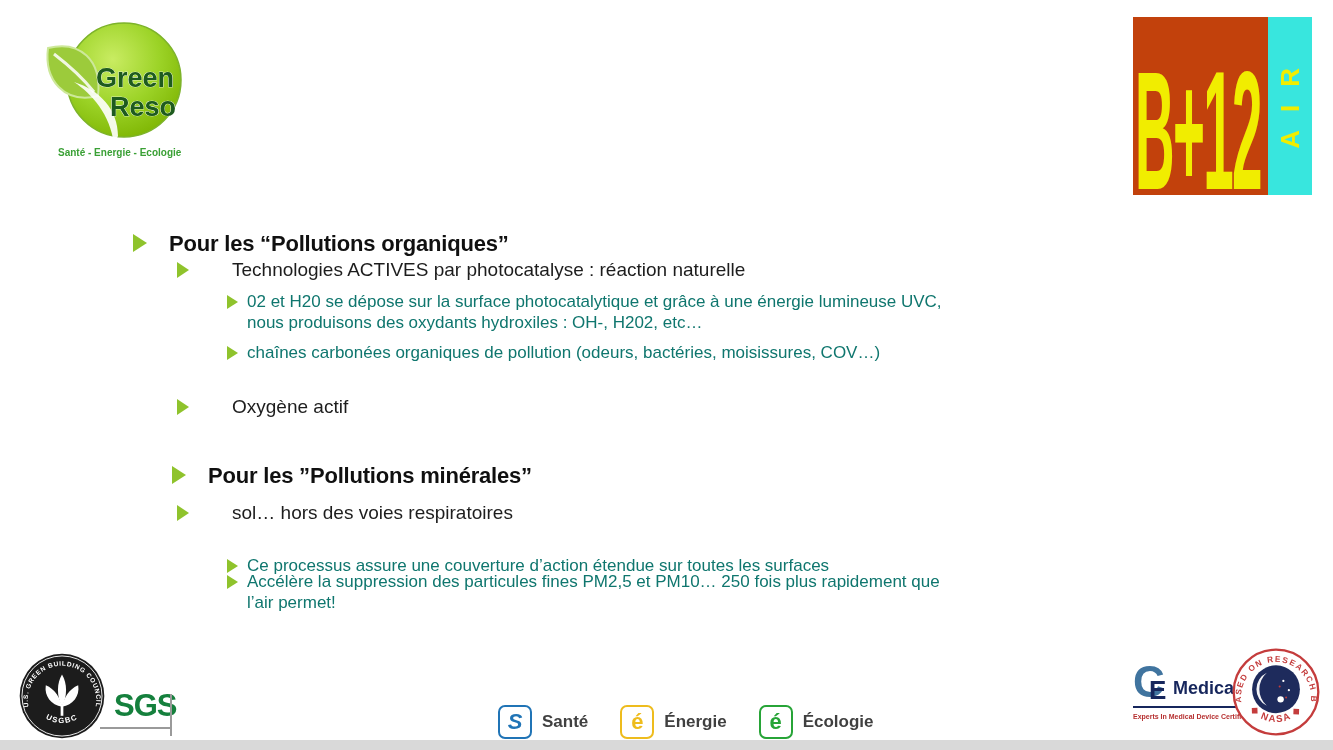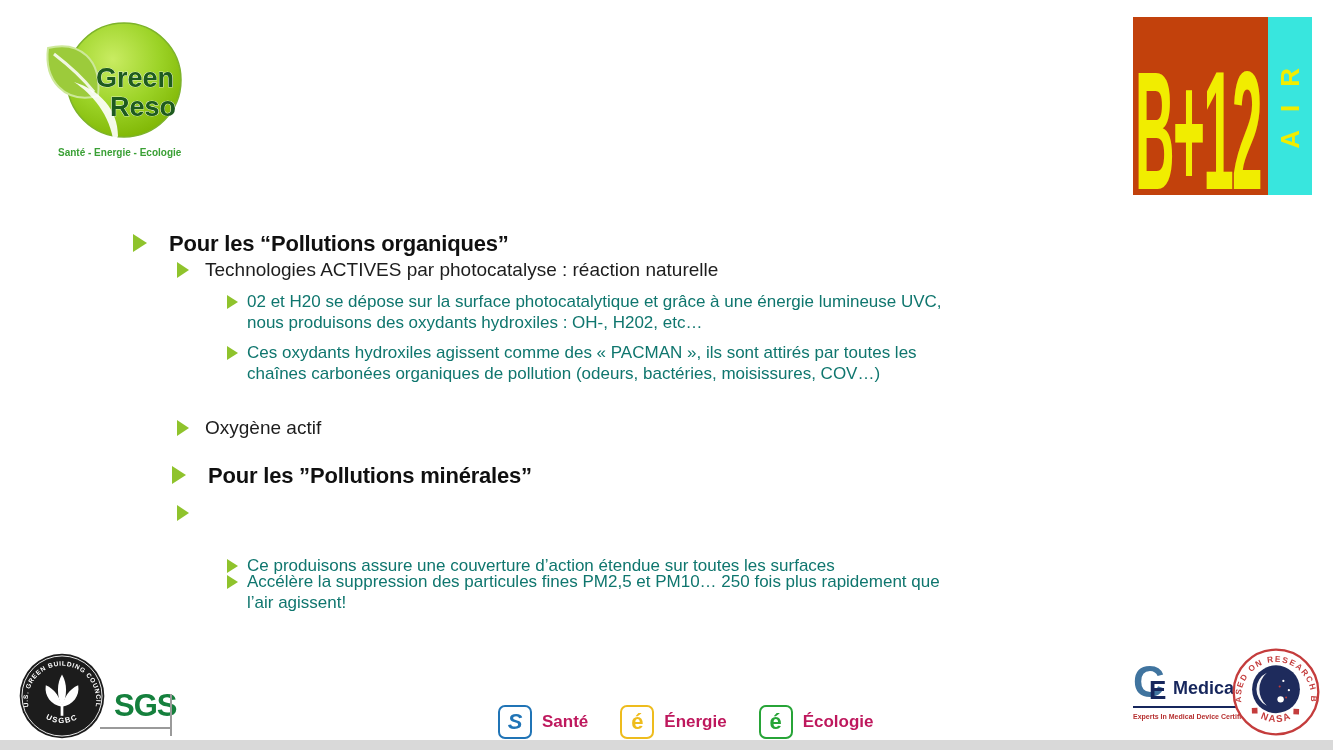--- a/index.html
+++ b/index.html
@@ -9,21 +9,21 @@
     font-family:"Liberation Sans","DejaVu Sans",sans-serif;
     color:#1c1c1c;
   }
   
   .row{position:absolute;display:flex;align-items:flex-start;}
   .tri{width:0;height:0;border-style:solid;border-color:transparent transparent transparent #8fc32c;flex:0 0 auto;}
   .tri.t1{border-width:9px 0 9px 14px;margin-top:3px;margin-right:22px;}
   .tri.t2{border-width:8px 0 8px 12px;margin-top:3px;margin-right:16px;}
   .tri.t3{border-width:7px 0 7px 11px;margin-top:3px;margin-right:9px;}
   .txt.title{font-size:22px;font-weight:bold;color:#101010;letter-spacing:-0.2px;}
-  .txt.l2{font-size:19px;line-height:22px;color:#1d1d1d;}
+  .txt.l2{font-size:19px;line-height:22px;color:#1d1d1d;margin-left:27px;}
   .txt.l3{font-size:17px;line-height:20.5px;color:#0f766e;}
   
   .greenreso{position:absolute;left:26px;top:12px;width:170px;height:152px;}
   .greenreso .tagline{position:absolute;left:32px;top:135px;width:140px;text-align:left;
     font-size:10px;font-weight:bold;color:#3aa035;}
   
   .b12{position:absolute;left:1133px;top:17px;width:179px;height:178px;display:flex;}
   .b12 .blue{position:relative;width:135px;height:178px;background:#c2410c;overflow:hidden;}
   .b12 .blue .b12text{
     position:absolute;left:2px;top:16px;color:#f1ed00;font-weight:bold;font-size:66px;
@@ -36,21 +36,21 @@
   .footstrip{position:absolute;left:0;bottom:0;width:1333px;height:10px;background:#d9d9d9;}
   .usgbc{position:absolute;left:17px;top:651px;}
   .sgs{position:absolute;left:100px;top:688px;width:80px;height:50px;}
   .sgs .sgstext{font-size:31px;font-weight:bold;color:#15803d;letter-spacing:-1px;padding-left:14px;}
   .sgs .hline{position:absolute;left:0;top:39px;width:72px;height:2px;background:#9a9a9a;}
   .sgs .vline{position:absolute;left:70px;top:6px;width:2px;height:42px;background:#9a9a9a;}
   .badges{position:absolute;left:498px;top:705px;display:flex;gap:32px;align-items:center;}
   .badge{display:flex;align-items:center;gap:10px;}
   .badge .ic{width:30px;height:30px;border-radius:7px;background:#fff;display:flex;align-items:center;justify-content:center;
     font-weight:bold;font-size:22px;font-style:italic;}
-  .badge .lbl{font-size:17px;font-weight:bold;color:#be185d;}
+  .badge .lbl{font-size:17px;font-weight:bold;color:#404040;}
   .cemed{position:absolute;left:1133px;top:664px;width:115px;}
   .cemed .cerow{position:relative;height:42px;border-bottom:2px solid #16265c;width:104px;}
   .cemed .c{position:absolute;left:0;top:-4px;font-size:44px;font-weight:bold;color:#40749f;line-height:44px;}
   .cemed .e{position:absolute;left:16px;top:13px;font-size:26px;font-weight:bold;color:#16265c;line-height:26px;}
   .cemed .med{position:absolute;left:40px;top:14px;font-size:18px;font-weight:bold;color:#16265c;}
   .cemed .tag{margin-top:5px;font-size:7px;font-weight:bold;color:#b63030;white-space:nowrap;}
   .nasa{position:absolute;left:1230px;top:646px;}
 </style>
 </head>
 <body>
@@ -99,53 +99,53 @@
     <span class="tri t3"></span>
     <div class="txt l3">
       <div>02 et H20 se dépose sur la surface photocatalytique et grâce à une énergie lumineuse UVC,</div>
       <div>nous produisons des oxydants hydroxiles : OH-, H202, etc…</div>
     </div>
   </div>
 
   <div class="row" style="left:227px;top:343px;">
     <span class="tri t3"></span>
     <div class="txt l3">
-      <div>Ces oxydants hydroxiles agissent comme des « PACMAN », ils sont attirés par toutes les</div>
       <div>chaînes carbonées organiques de pollution (odeurs, bactéries, moisissures, COV…)</div>
     </div>
   </div>
 
-  <div class="row" style="left:177px;top:417px;justify-content:center;">
+  <div class="row" style="left:177px;top:396px;justify-content:center;">
     <span class="tri t2"></span>
     <div class="txt l2">Oxygène actif</div>
   </div>
 
   <div class="row" style="left:124px;top:463px;padding-left:48px;">
     <span class="tri t1"></span>
     <div class="txt title">Pour les ”Pollutions minérales”</div>
   </div>
 
   <div class="row" style="left:177px;top:502px;">
     <span class="tri t2"></span>
     <div class="txt l2" style="line-height:21.5px;">
+      <div>sol… hors des voies respiratoires</div>
     </div>
   </div>
 
   <div class="row" style="left:227px;top:556px;">
     <span class="tri t3"></span>
     <div class="txt l3">
-      <div>Ce produisons assure une couverture d’action étendue sur toutes les surfaces</div>
+      <div>Ce processus assure une couverture d’action étendue sur toutes les surfaces</div>
     </div>
   </div>
 
   <div class="row" style="left:227px;top:572px;">
     <span class="tri t3"></span>
     <div class="txt l3">
       <div>Accélère la suppression des particules fines PM2,5 et PM10… 250 fois plus rapidement que</div>
-      <div>l’air agissent!</div>
+      <div>l’air permet!</div>
     </div>
   </div>
 
 </div>
 
 <div class="footstrip"></div>
 
 <svg class="usgbc" width="90" height="90" viewBox="0 0 100 100">
   <defs>
     <path id="ugTop" d="M 13,63 A 38 38 0 1 1 87,63"></path>

